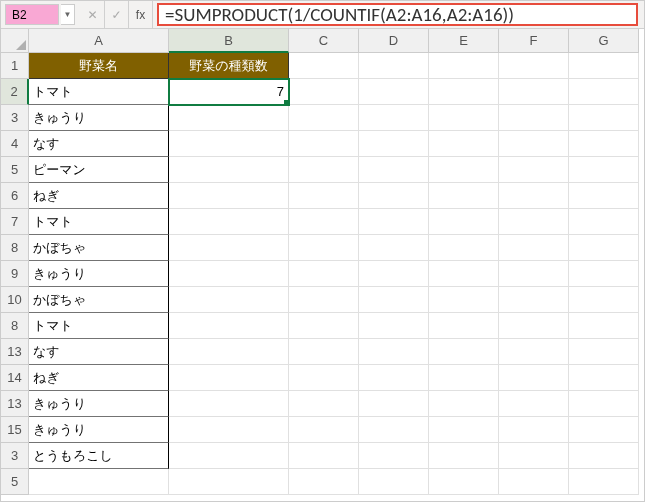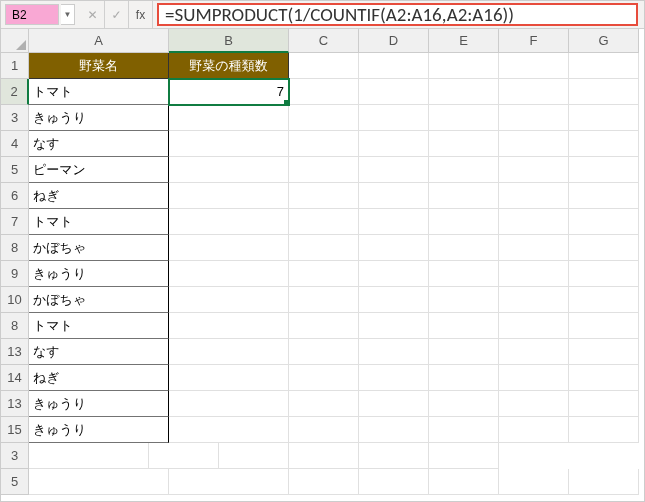--- a/index.html
+++ b/index.html
@@ -369,20 +369,21 @@
       <div class="grid-row">
           <div class="cell data-a w-a">きゅうり</div>
           <div class="cell w-b"></div>
           <div class="cell w-c"></div>
           <div class="cell w-d"></div>
           <div class="cell w-e"></div>
           <div class="cell w-f"></div>
           <div class="cell w-g"></div>
         </div>
       <div class="grid-row">
+          <div class="cell data-a w-a">とうもろこし</div>
           <div class="cell w-b"></div>
           <div class="cell w-c"></div>
           <div class="cell w-d"></div>
           <div class="cell w-e"></div>
           <div class="cell w-f"></div>
           <div class="cell w-g"></div>
         </div>
 
       <div class="grid-row">
           <div class="cell w-a"></div>

